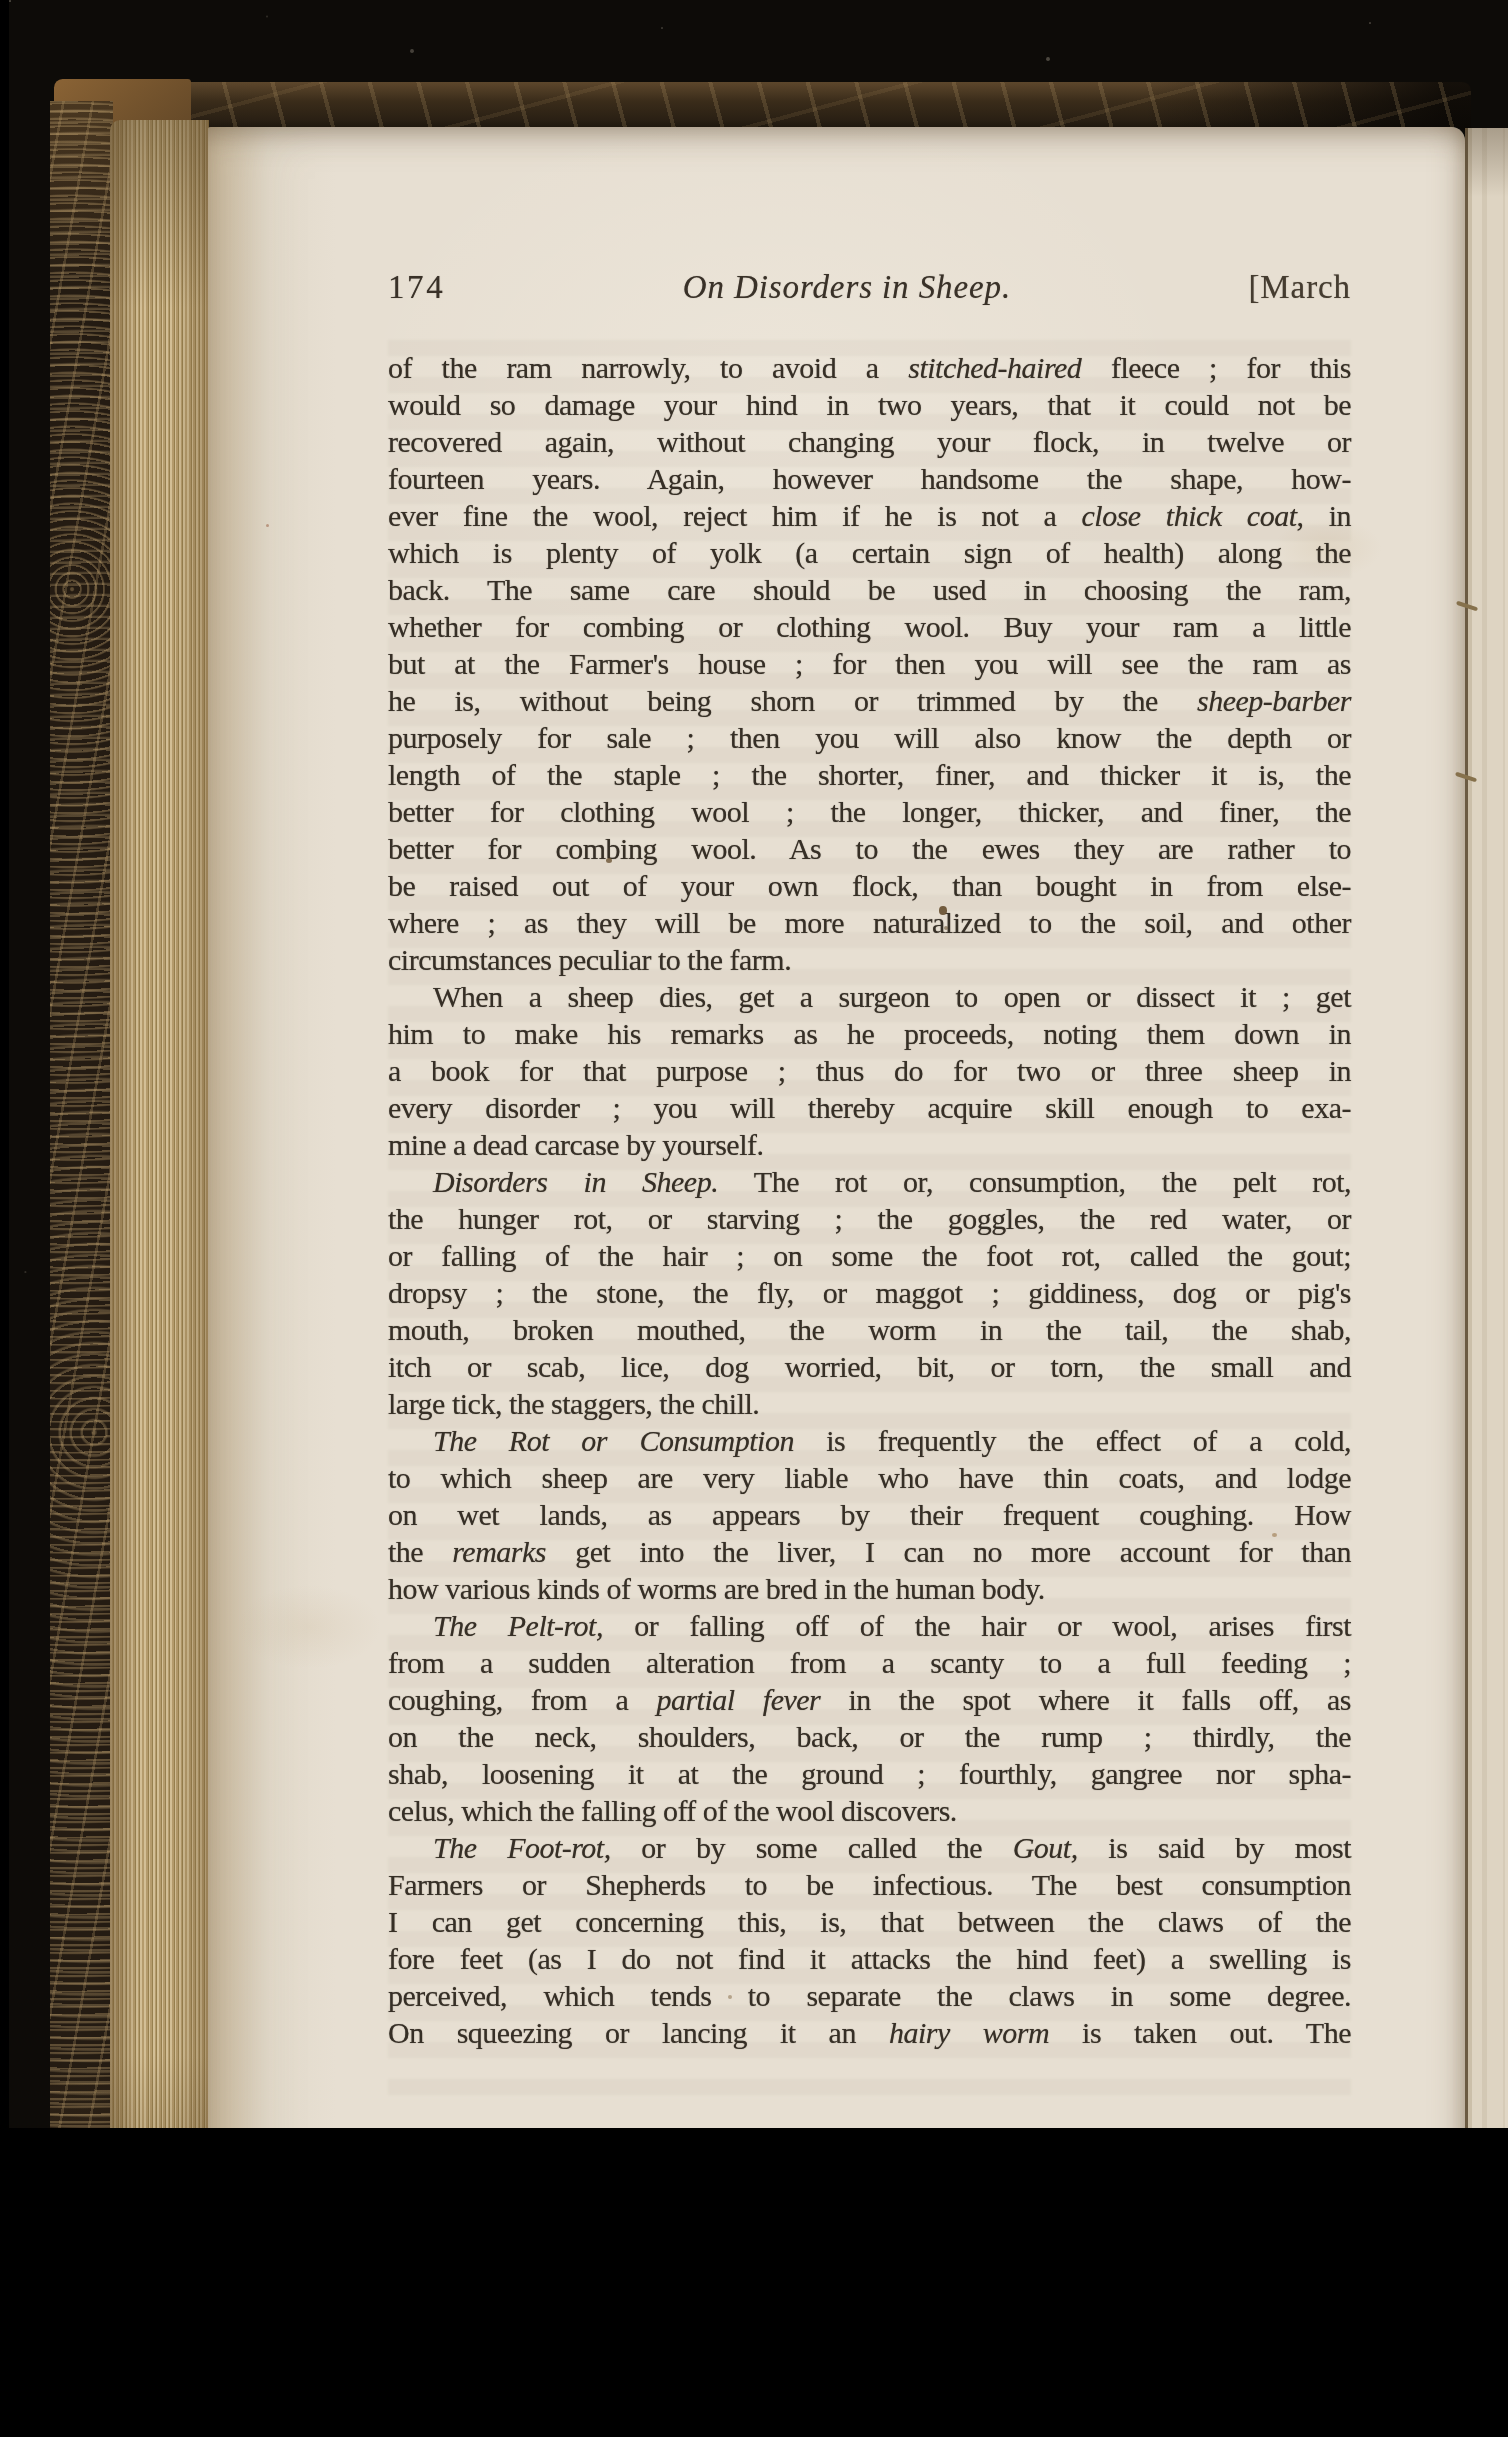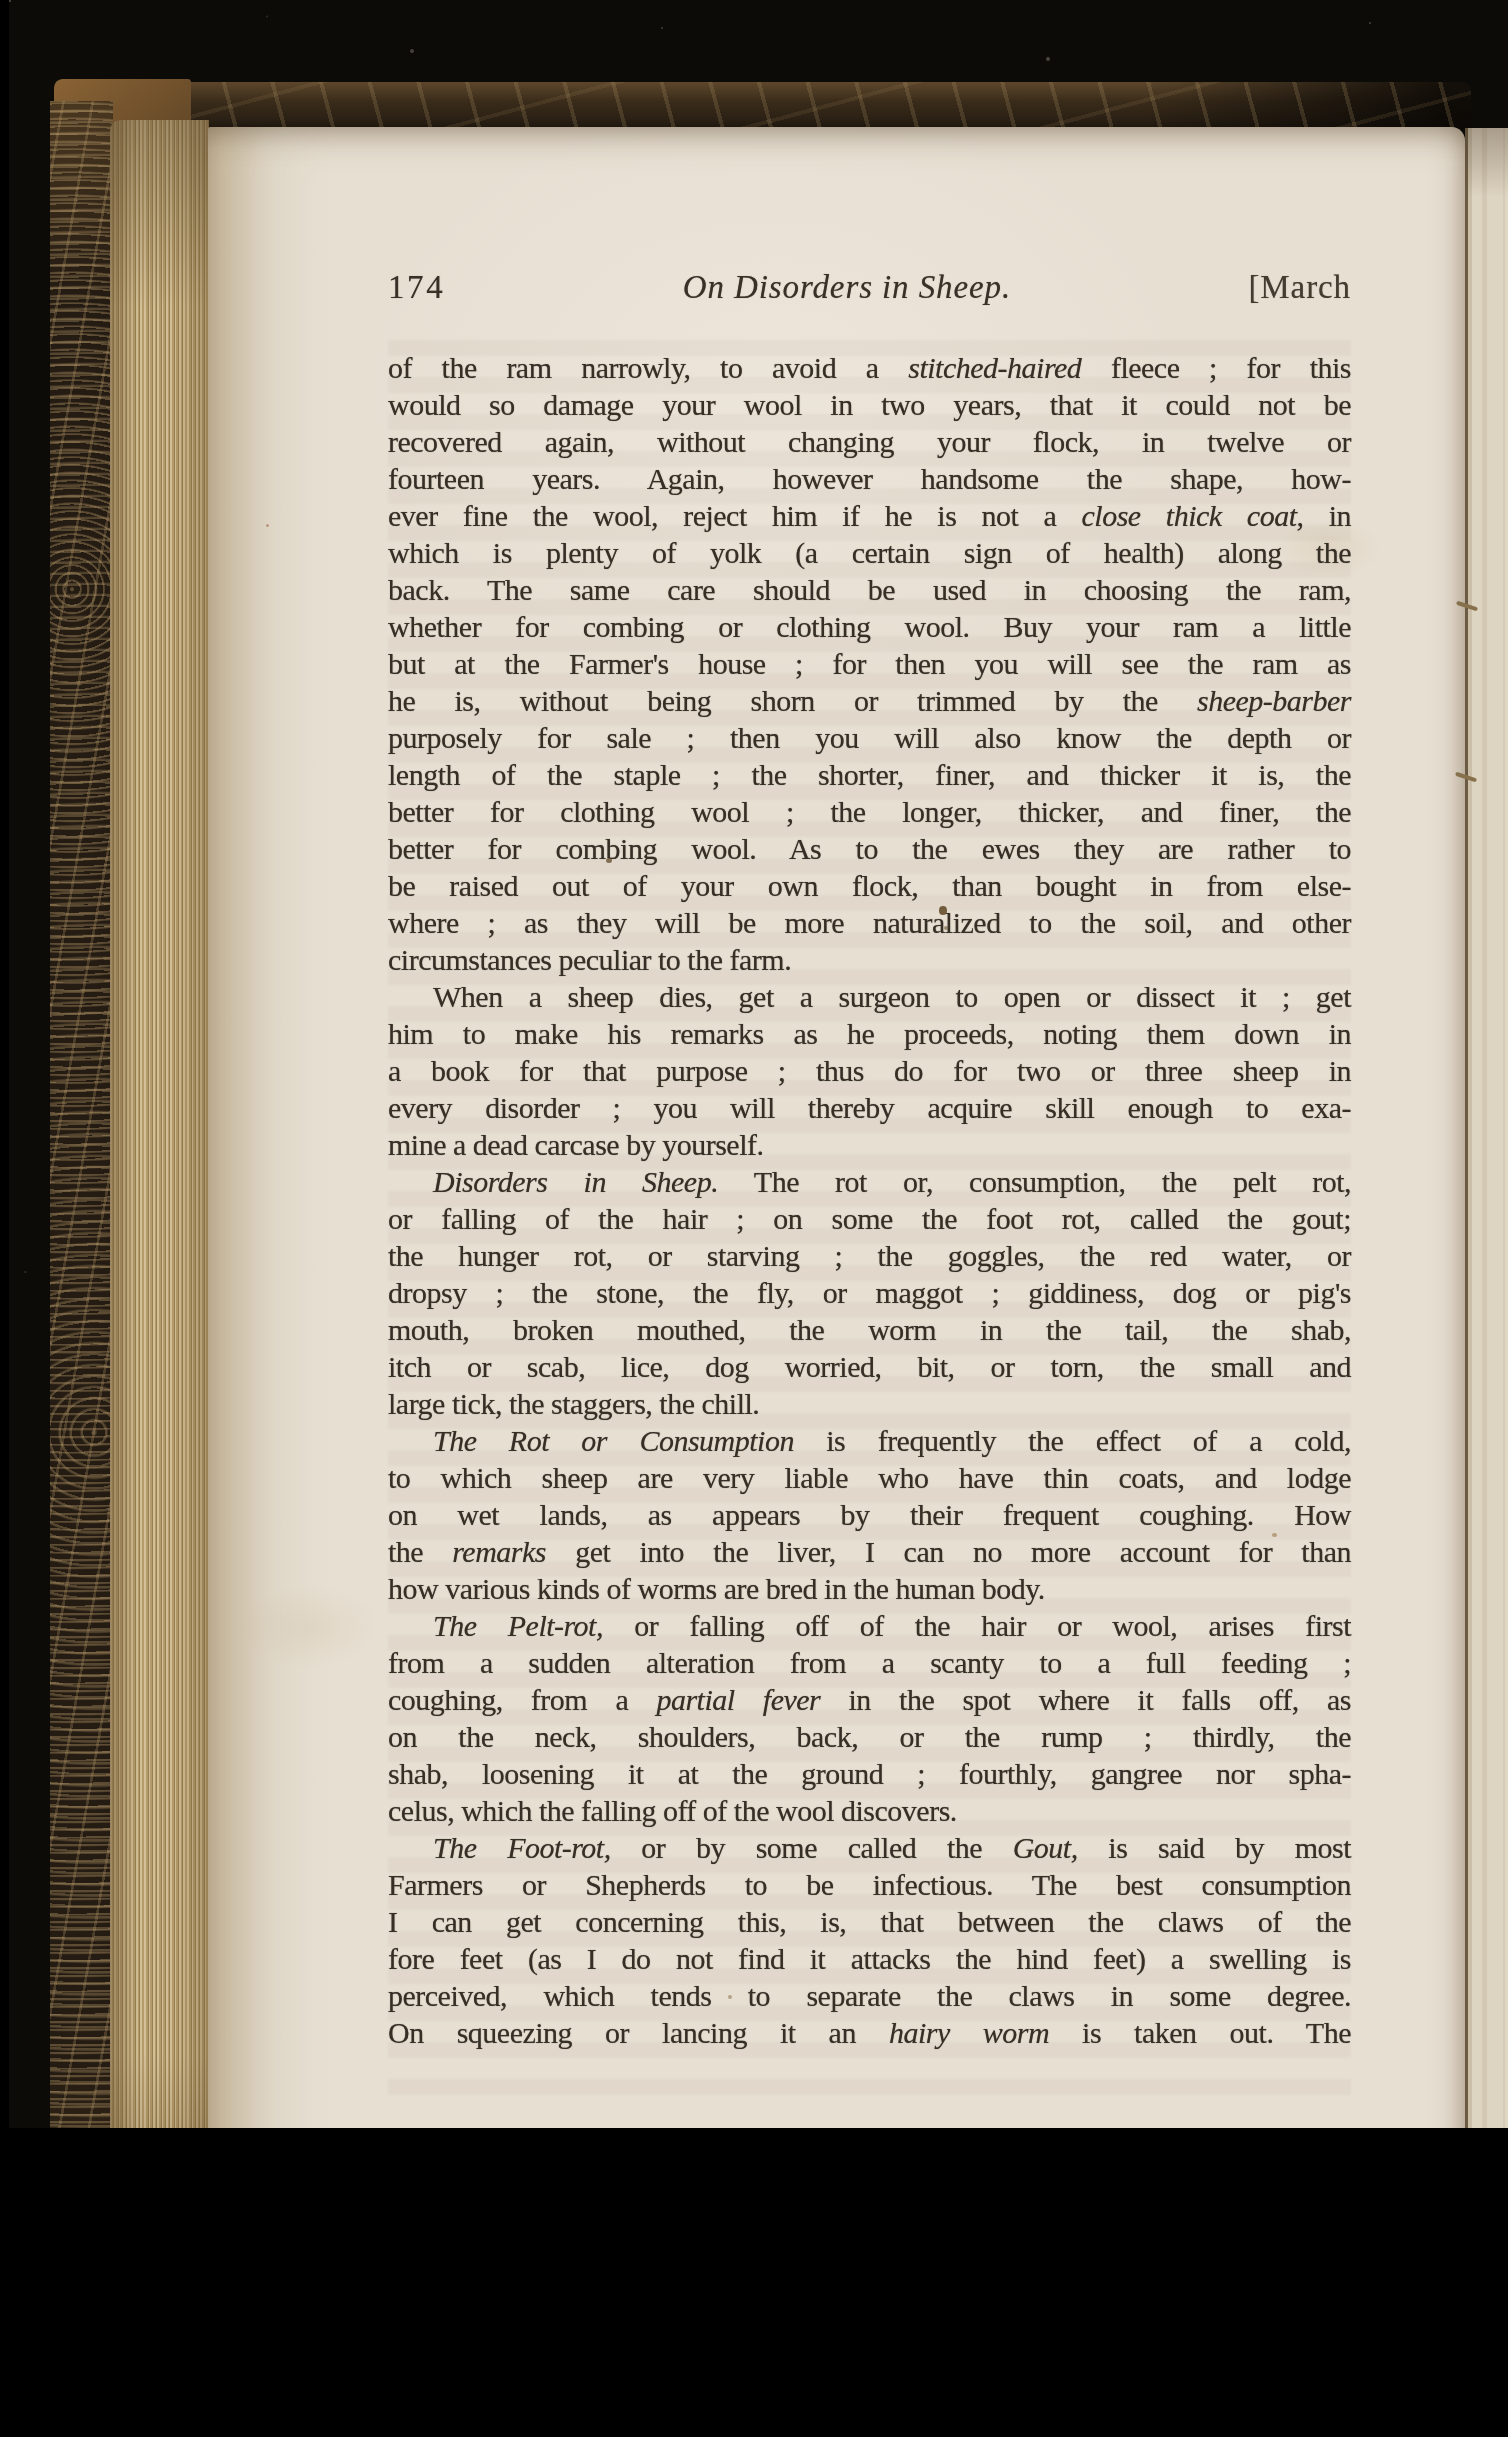--- a/index.html
+++ b/index.html
@@ -146,21 +146,21 @@
   <div class="ghosting"></div>
 
   <div class="page-header">
     <span class="num">174</span>
     <span class="ttl">On Disorders in Sheep.</span>
     <span class="mon">[March</span>
   </div>
 
   <div class="text-block">
       <div class="tline"><span>of the ram narrowly, to avoid a </span><span class="it">stitched-haired</span><span> fleece ; for this</span></div>
-      <div class="tline"><span>would so damage your wool in two years, that it could not be</span></div>
+      <div class="tline"><span>would so damage your hind in two years, that it could not be</span></div>
       <div class="tline"><span>recovered again, without changing your flock, in twelve or</span></div>
       <div class="tline"><span>fourteen years. Again, however handsome the shape, how-</span></div>
       <div class="tline"><span>ever fine the wool, reject him if he is not a </span><span class="it">close thick coat</span><span>, in</span></div>
       <div class="tline"><span>which is plenty of yolk (a certain sign of health) along the</span></div>
       <div class="tline"><span>back. The same care should be used in choosing the ram,</span></div>
       <div class="tline"><span>whether for combing or clothing wool. Buy your ram a little</span></div>
       <div class="tline"><span>but at the Farmer's house ; for then you will see the ram as</span></div>
       <div class="tline"><span>he is, without being shorn or trimmed by the </span><span class="it">sheep-barber</span></div>
       <div class="tline"><span>purposely for sale ; then you will also know the depth or</span></div>
       <div class="tline"><span>length of the staple ; the shorter, finer, and thicker it is, the</span></div>
@@ -168,22 +168,22 @@
       <div class="tline"><span>better for combing wool. As to the ewes they are rather to</span></div>
       <div class="tline"><span>be raised out of your own flock, than bought in from else-</span></div>
       <div class="tline"><span>where ; as they will be more naturalized to the soil, and other</span></div>
       <div class="tline flush"><span>circumstances peculiar to the farm.</span></div>
       <div class="tline ind"><span>When a sheep dies, get a surgeon to open or dissect it ; get</span></div>
       <div class="tline"><span>him to make his remarks as he proceeds, noting them down in</span></div>
       <div class="tline"><span>a book for that purpose ; thus do for two or three sheep in</span></div>
       <div class="tline"><span>every disorder ; you will thereby acquire skill enough to exa-</span></div>
       <div class="tline flush"><span>mine a dead carcase by yourself.</span></div>
       <div class="tline ind"><span class="it">Disorders in Sheep.</span><span> The rot or, consumption, the pelt rot,</span></div>
+      <div class="tline"><span>the hunger rot, or starving ; the goggles, the red water, or</span></div>
       <div class="tline"><span>or falling of the hair ; on some the foot rot, called the gout;</span></div>
-      <div class="tline"><span>the hunger rot, or starving ; the goggles, the red water, or</span></div>
       <div class="tline"><span>dropsy ; the stone, the fly, or maggot ; giddiness, dog or pig's</span></div>
       <div class="tline"><span>mouth, broken mouthed, the worm in the tail, the shab,</span></div>
       <div class="tline"><span>itch or scab, lice, dog worried, bit, or torn, the small and</span></div>
       <div class="tline flush"><span>large tick, the staggers, the chill.</span></div>
       <div class="tline ind"><span class="it">The Rot or Consumption</span><span> is frequently the effect of a cold,</span></div>
       <div class="tline"><span>to which sheep are very liable who have thin coats, and lodge</span></div>
       <div class="tline"><span>on wet lands, as appears by their frequent coughing. How</span></div>
       <div class="tline"><span>the </span><span class="it">remarks</span><span> get into the liver, I can no more account for than</span></div>
       <div class="tline flush"><span>how various kinds of worms are bred in the human body.</span></div>
       <div class="tline ind"><span class="it">The Pelt-rot,</span><span> or falling off of the hair or wool, arises first</span></div>

